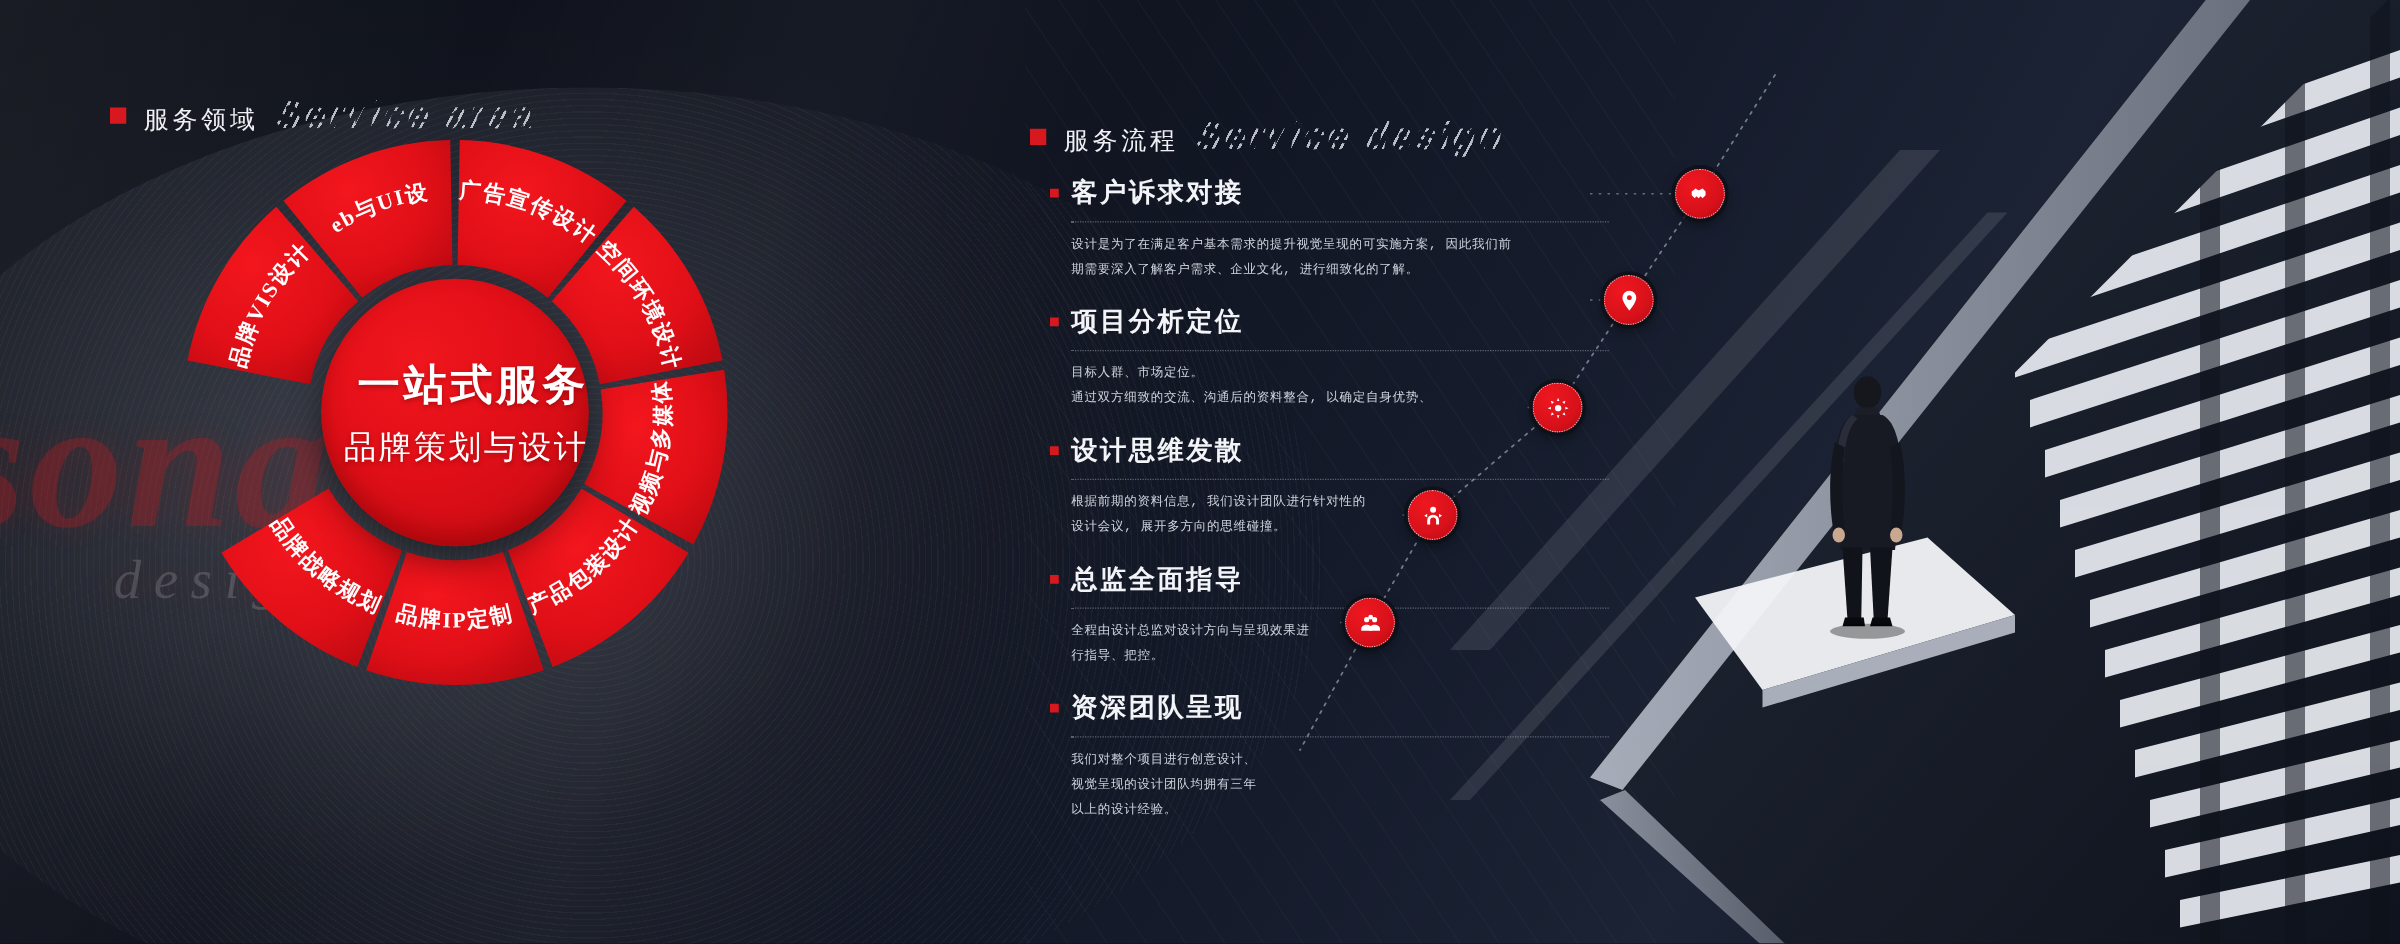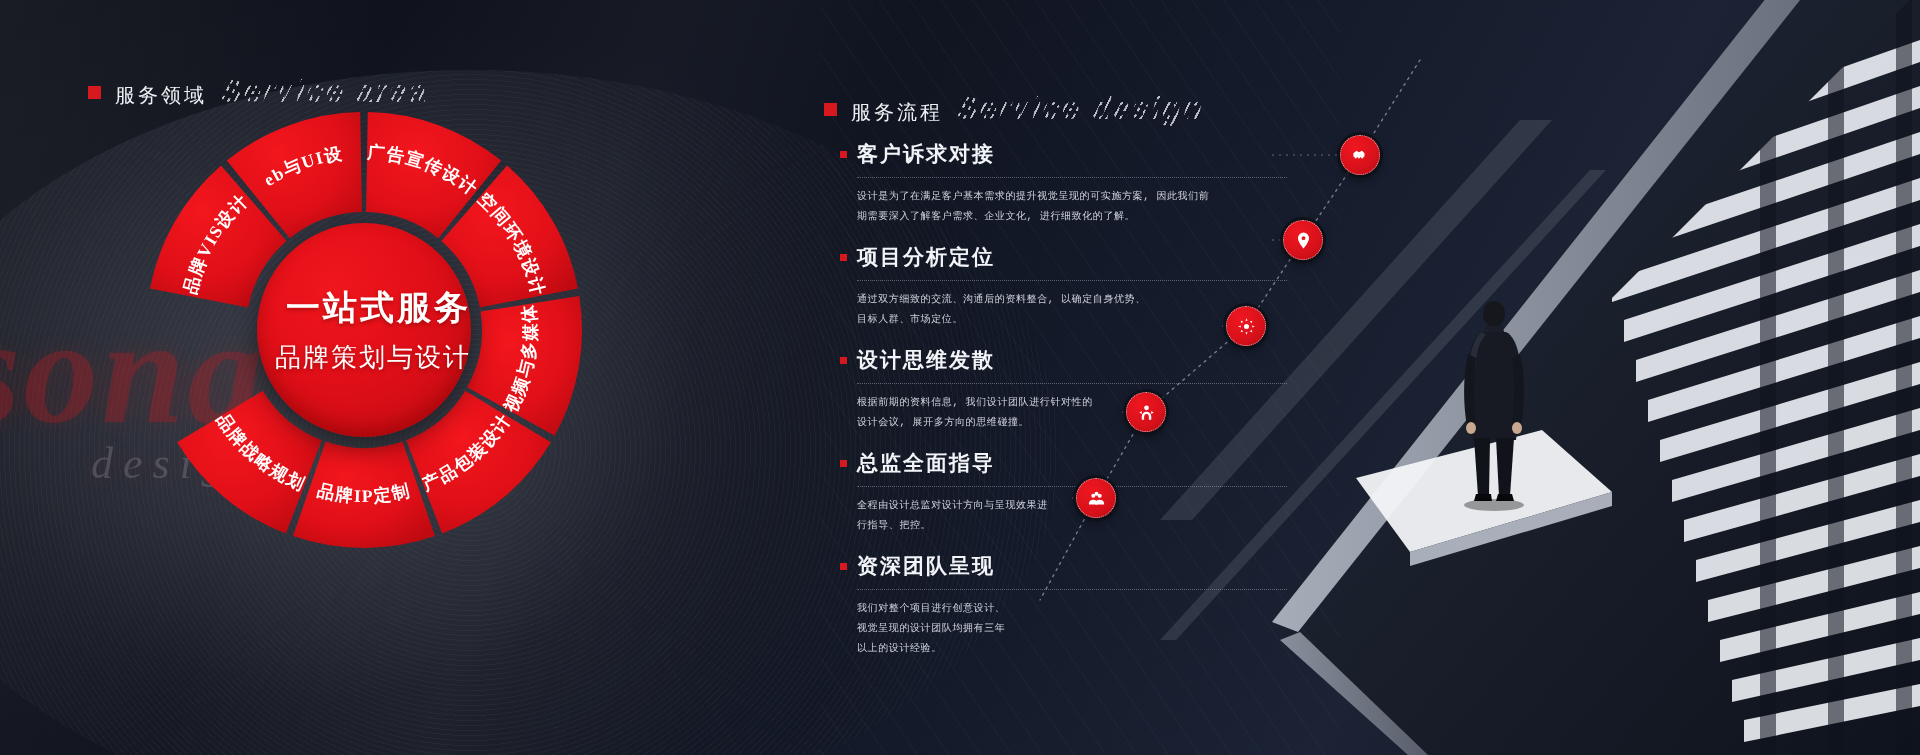--- a/index.html
+++ b/index.html
@@ -387,22 +387,22 @@
           <div>期需要深入了解客户需求、企业文化, 进行细致化的了解。</div>
         </div>
       </div>
       <div class="step">
         <div class="step-title">
           <span class="dot"></span>
           <span class="txt">项目分析定位</span>
         </div>
         <div class="step-rule"></div>
         <div class="step-body">
+          <div>目标人群、市场定位。</div>
           <div>通过双方细致的交流、沟通后的资料整合, 以确定自身优势、</div>
-          <div>目标人群、市场定位。</div>
         </div>
       </div>
       <div class="step">
         <div class="step-title">
           <span class="dot"></span>
           <span class="txt">设计思维发散</span>
         </div>
         <div class="step-rule"></div>
         <div class="step-body">
           <div>根据前期的资料信息, 我们设计团队进行针对性的</div>

